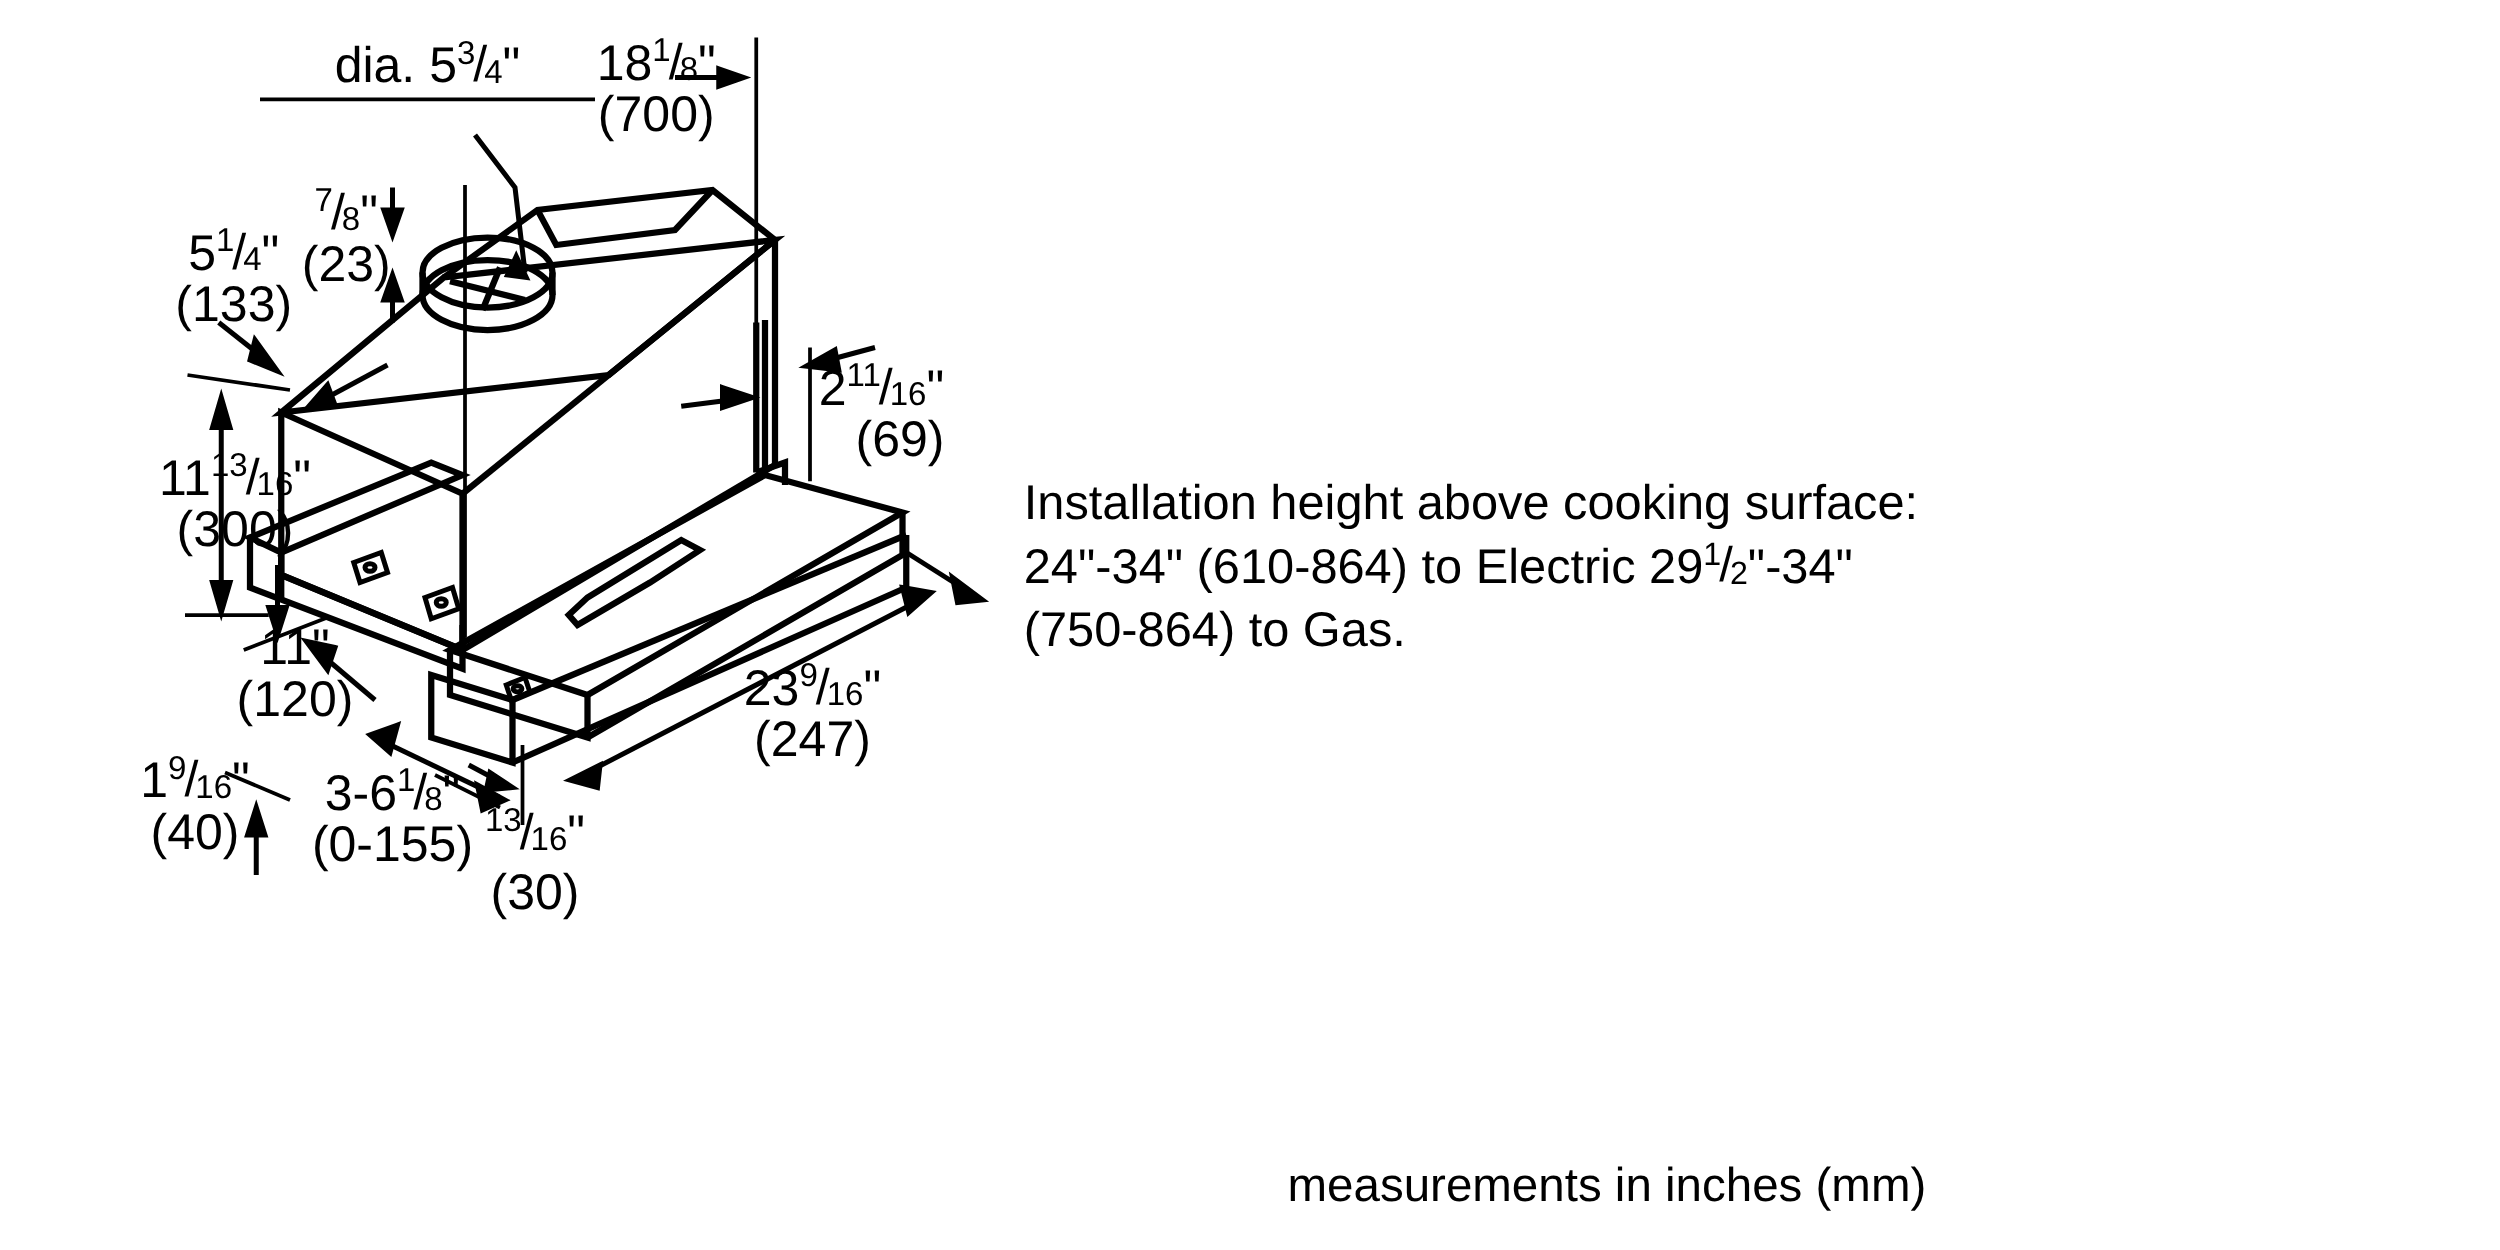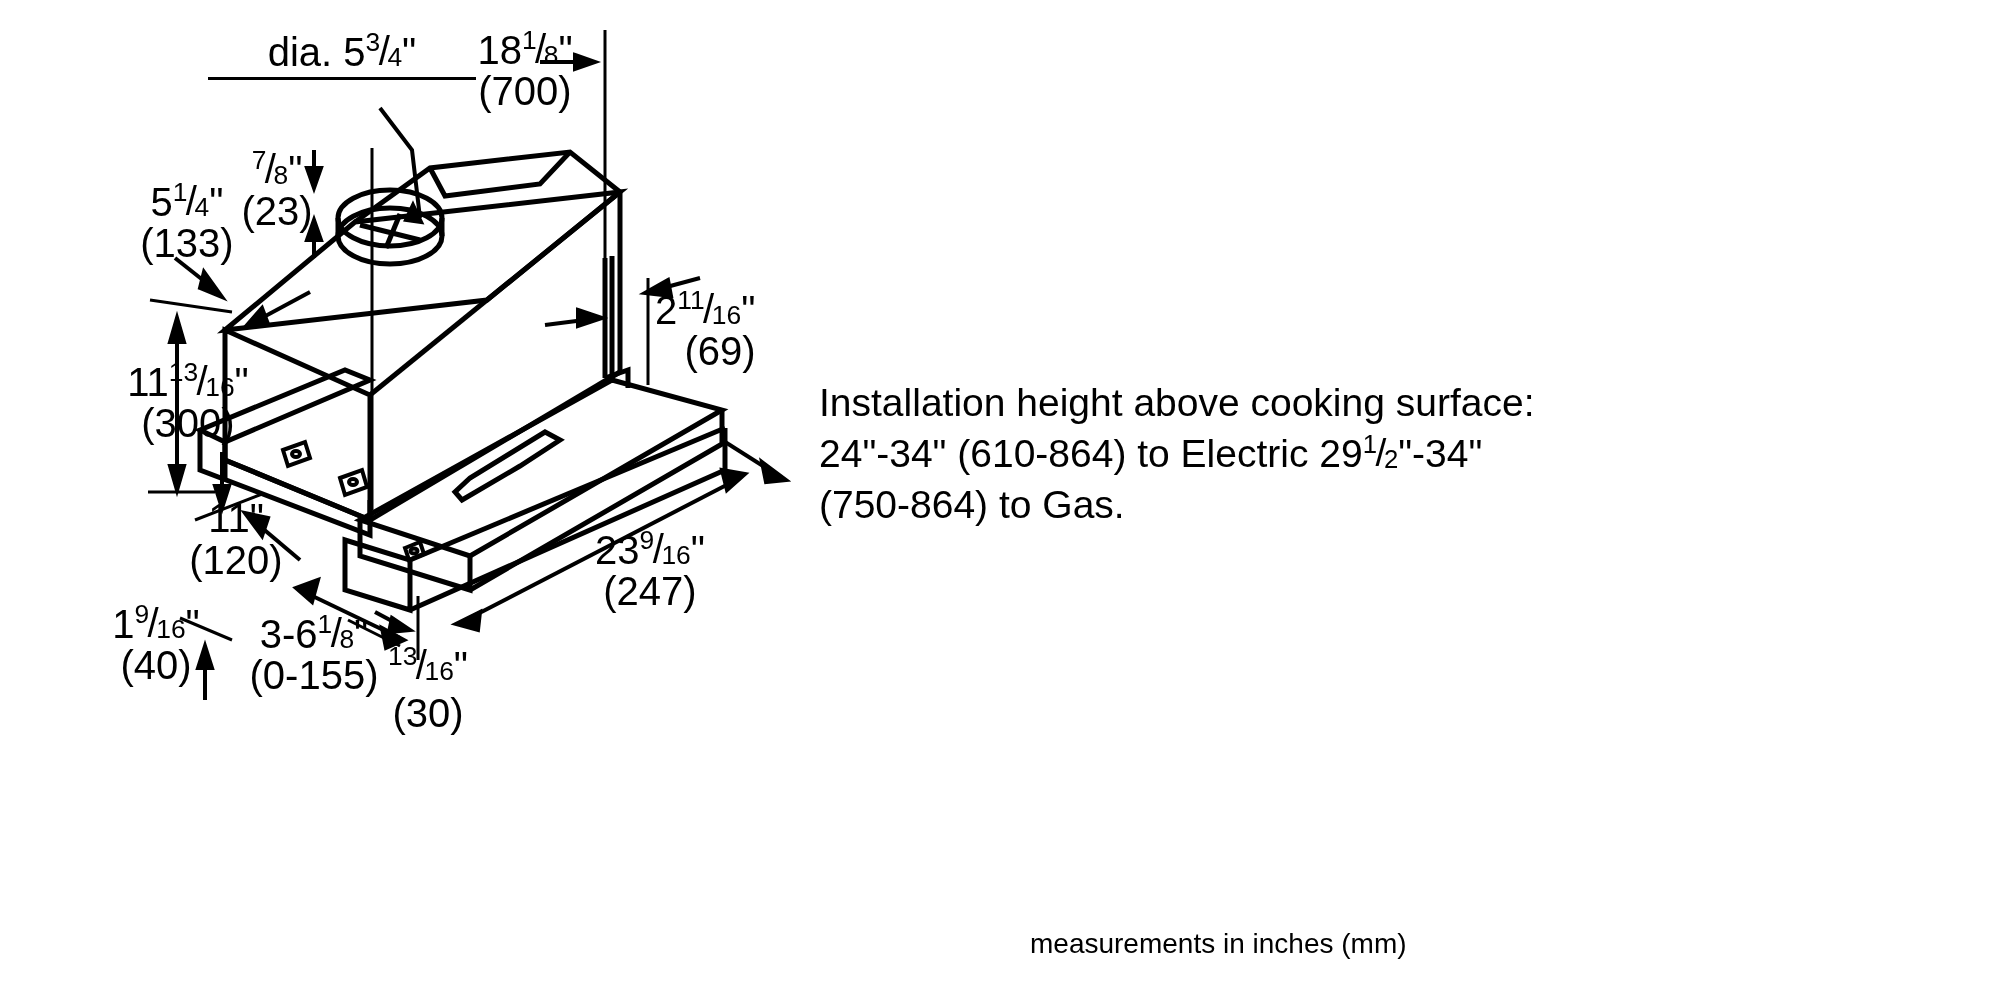--- a/index.html
+++ b/index.html
@@ -73,21 +73,21 @@
   }
 
   .note {
     position: absolute;
     font-size: 39px;
     line-height: 1.30;
     margin-left: 19px;
   }
   .footer-note {
     position: absolute;
-    font-size: 28px;
+    font-size: 38px;
     text-align: center;
   }
 </style>
 </head>
 <body>
 
 <div id="stage">
 
   <svg id="drawing" viewBox="0 0 2000 1000">
     <g fill="none" stroke="#000" stroke-width="5" stroke-linejoin="miter" stroke-linecap="butt">

